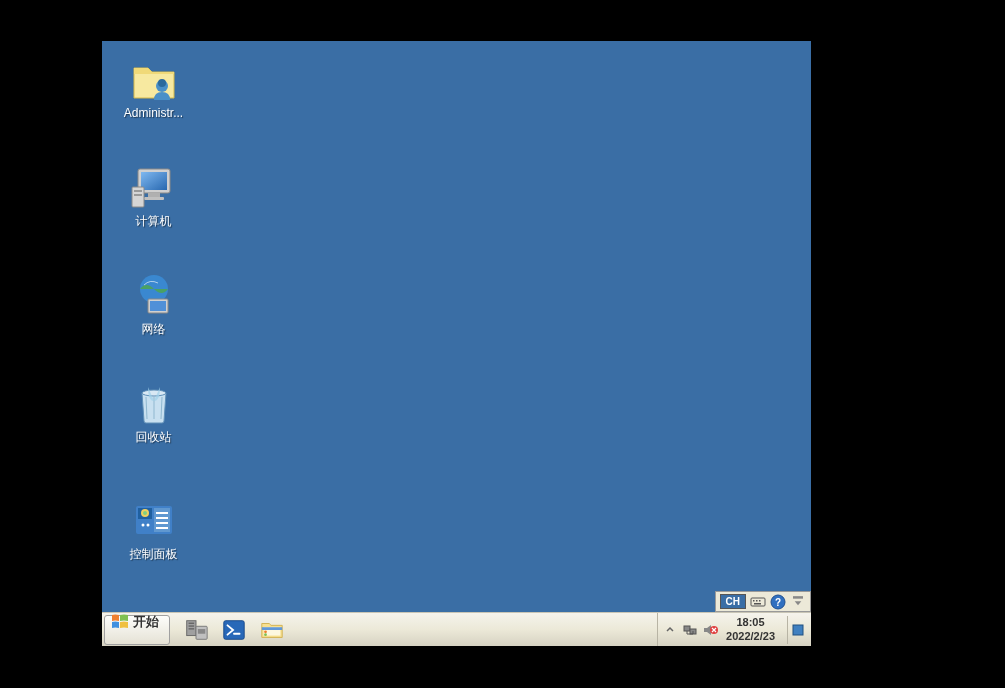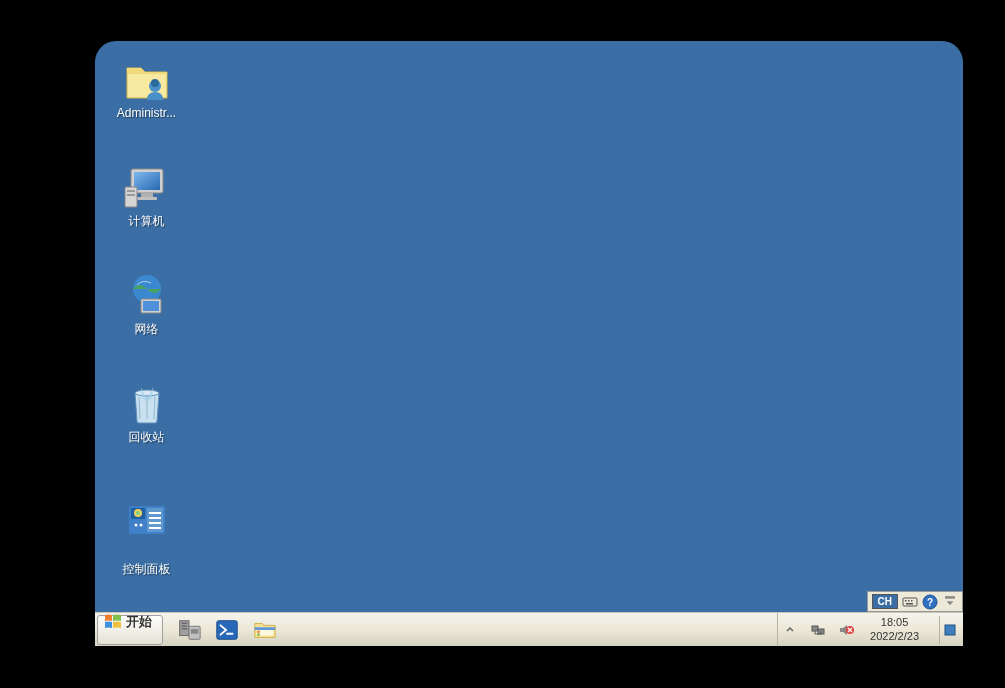--- a/index.html
+++ b/index.html
@@ -7,26 +7,25 @@
       width: 1005px;
       height: 688px;
       background: #000;
       font-family: "SimSun", "宋体", sans-serif;
       font-size: 12px;
       overflow: hidden;
       position: relative;
     }
     .screen {
       position: absolute;
-      left: 95px;
+      left: 102px;
       top: 41px;
-      width: 868px;
+      width: 709px;
       height: 605px;
       background: #3a6ea5;
-      border-radius: 21px;
     }
     .desktop {
       position: absolute;
       left: 0;
       top: 0;
       width: 100%;
       height: 560px;
     }
     .desktop-icon {
       position: absolute;
@@ -121,21 +120,22 @@
       justify-content: center;
       cursor: pointer;
     }
     .tray {
       margin-left: auto;
       height: 100%;
       display: flex;
       align-items: center;
       padding: 0 4px;
       border-left: 1px solid #b8b4a4;
-      gap: 12px;
+      gap: 4px;
+      font-weight: bold;
     }
     .tray-icon {
       width: 16px;
       height: 16px;
       display: flex;
       align-items: center;
       justify-content: center;
     }
     .clock {
       display: flex;
@@ -215,21 +215,21 @@
         <svg viewBox="0 0 48 48">
           <path d="M12 14 L14 42 Q14 44 16 44 L32 44 Q34 44 34 42 L36 14 Z" fill="#c8e0f0" stroke="#6090b8" stroke-width="1"></path>
           <ellipse cx="24" cy="14" rx="12" ry="3" fill="#d8e8f4" stroke="#6090b8"></ellipse>
           <path d="M16 18 L17 40 M24 18 L24 40 M32 18 L31 40" stroke="#90b8d0" stroke-width="1"></path>
           <path d="M18 8 Q18 22 24 22 M30 8 Q30 22 24 22" fill="#a0d0e8" opacity="0.7"></path>
         </svg>
       </div>
       <span class="icon-label">回收站</span>
     </div>
 
-    <div class="desktop-icon" style="left:14px; top:455px;gap:15px;">
+    <div class="desktop-icon" style="left:14px; top:455px;">
       <div class="icon-img">
         <svg viewBox="0 0 48 48">
           <rect x="6" y="10" width="36" height="28" rx="2" fill="#4080c8"></rect>
           <rect x="8" y="12" width="14" height="11" fill="#2060a0"></rect>
           <circle cx="15" cy="17" r="4" fill="#f0d060"></circle>
           <circle cx="15" cy="17" r="2" fill="#80d080"></circle>
           <rect x="24" y="12" width="16" height="24" fill="#6098d0"></rect>
           <rect x="26" y="16" width="12" height="2" fill="#fff"></rect>
           <rect x="26" y="21" width="12" height="2" fill="#fff"></rect>
           <rect x="26" y="26" width="12" height="2" fill="#fff"></rect>

